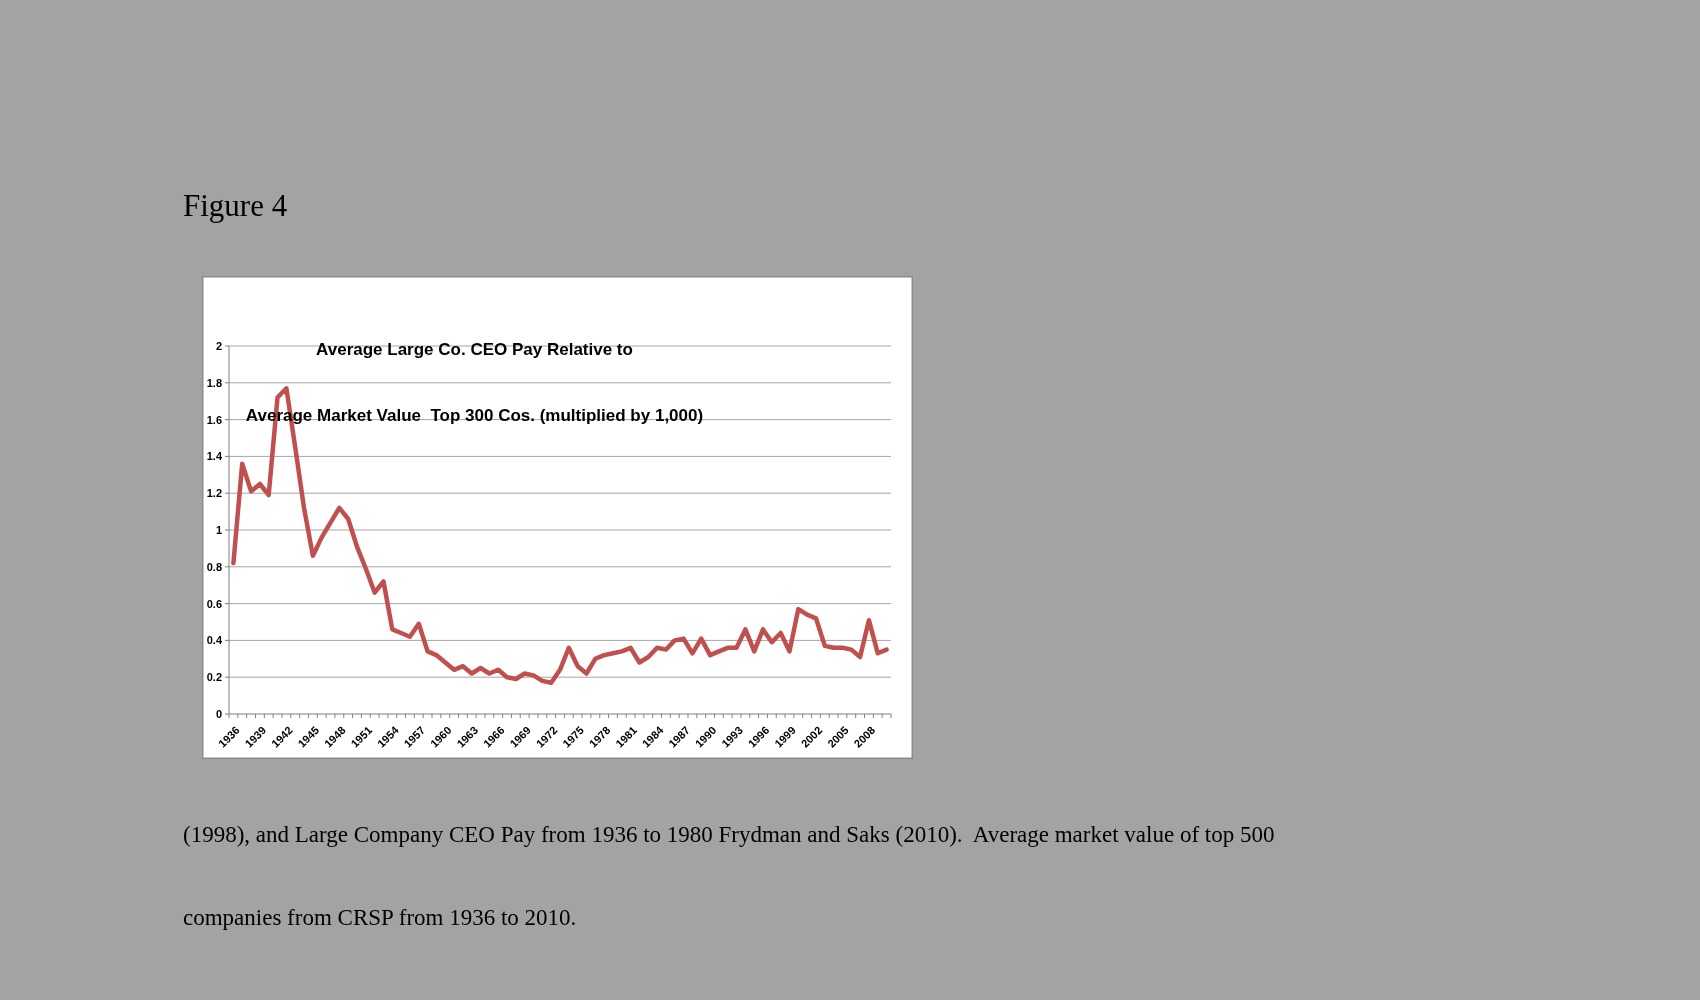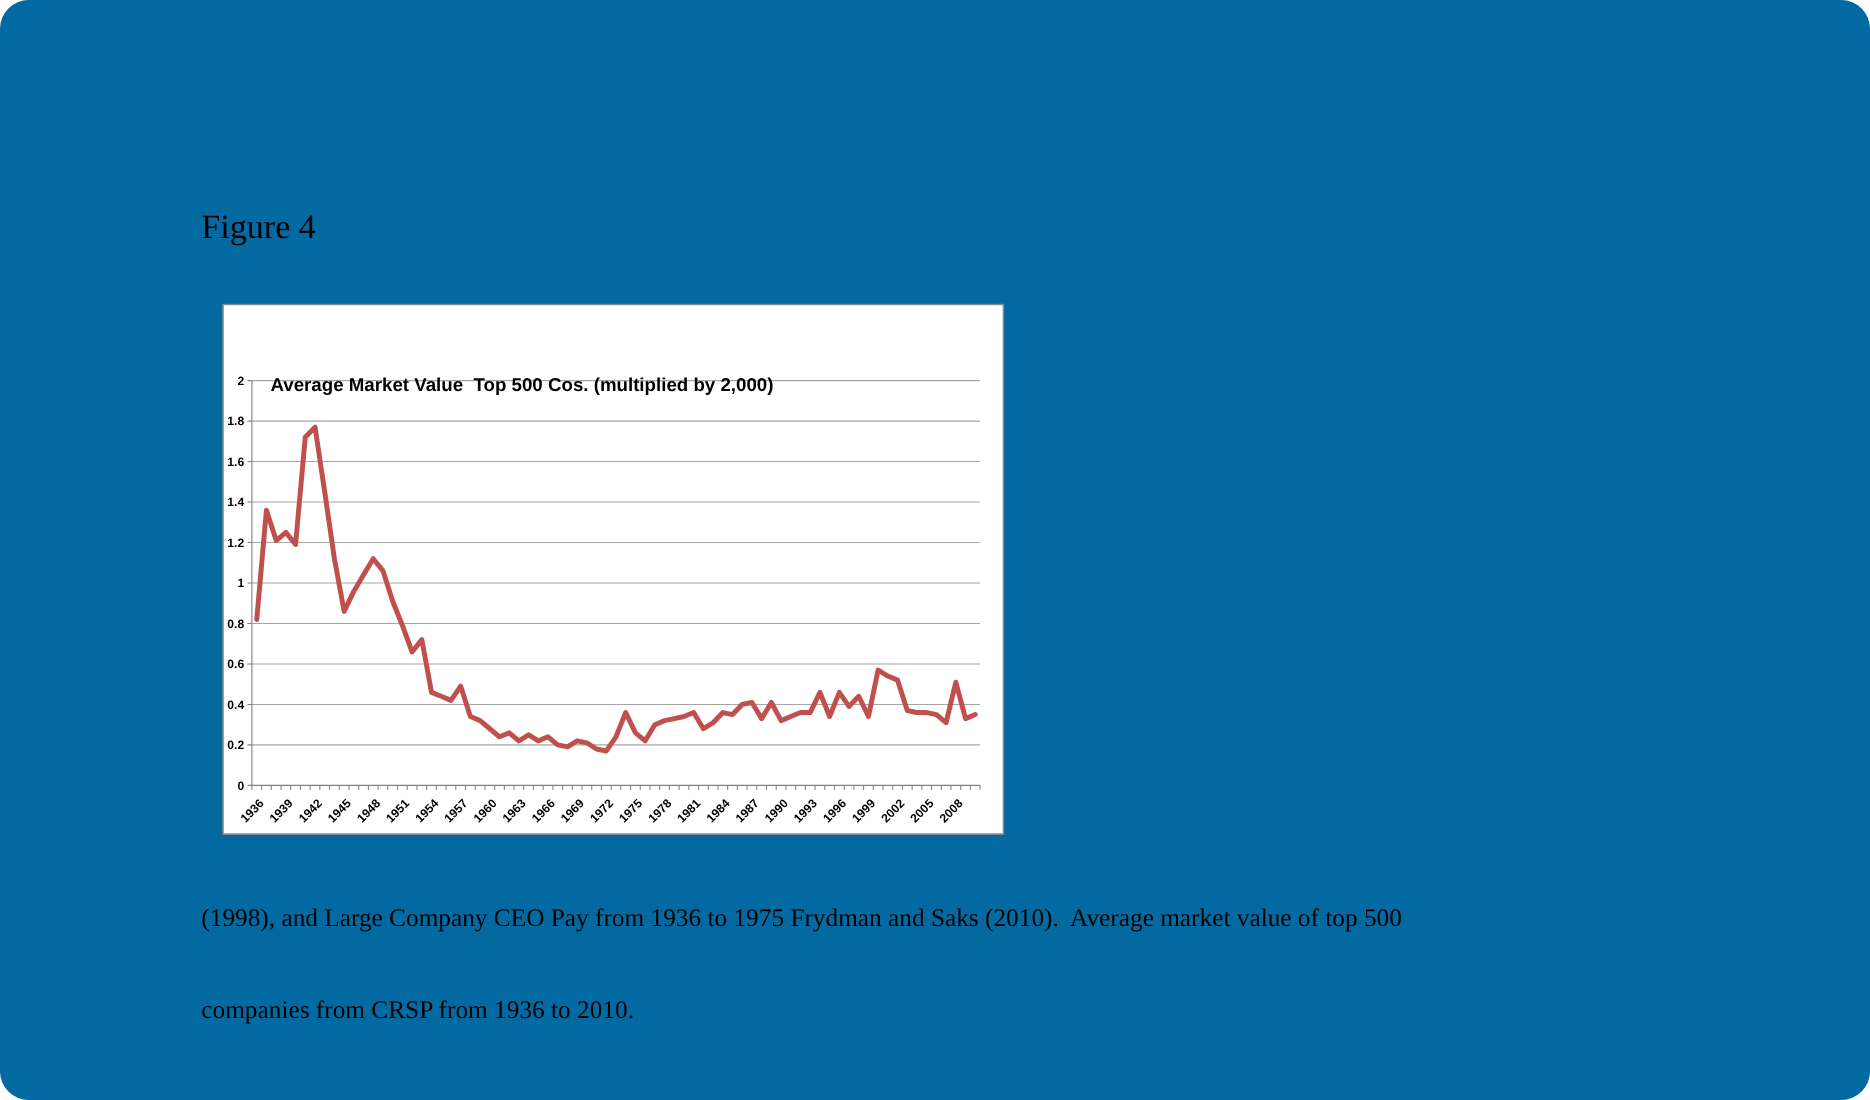--- a/index.html
+++ b/index.html
@@ -1,17 +1,17 @@
 <!DOCTYPE html>
 <html><head>
 <meta charset="utf-8">
 <style>
   html,body{margin:0;padding:0;background:#ffffff;}
-  #page{position:relative;width:1700px;height:1000px;background:#0369a1;overflow:hidden;
-        font-family:"Liberation Sans",sans-serif;border-radius:26px;}
+  #page{position:relative;width:1700px;height:1000px;background:#a3a3a3;overflow:hidden;
+        font-family:"Liberation Sans",sans-serif;}
   #figure-label{position:absolute;left:183px;top:188px;
       font-family:"Liberation Serif",serif;font-size:31px;color:#000;white-space:pre;}
   #chart-box{position:absolute;left:202px;top:276px;width:711px;height:483px;}
   #chart-box svg{display:block;}
   #chart-title{position:absolute;left:202px;top:295px;width:545px;text-align:center;
       font-family:"Liberation Sans",sans-serif;font-weight:700;font-size:17px;color:#000;
       line-height:22px;white-space:pre;}
   #source-note{position:absolute;left:183px;top:766px;width:1320px;
       font-family:"Liberation Serif",serif;font-size:23px;color:#000;line-height:27.5px;
       white-space:pre;}
@@ -160,21 +160,22 @@
         <text transform="translate(568.0133333333333,455) rotate(-45)" text-anchor="end" class="axis-label">1996</text>
         <text transform="translate(594.4933333333333,455) rotate(-45)" text-anchor="end" class="axis-label">1999</text>
         <text transform="translate(620.9733333333334,455) rotate(-45)" text-anchor="end" class="axis-label">2002</text>
         <text transform="translate(647.4533333333333,455) rotate(-45)" text-anchor="end" class="axis-label">2005</text>
         <text transform="translate(673.9333333333333,455) rotate(-45)" text-anchor="end" class="axis-label">2008</text>
         <polyline points="31.4,287.1 40.2,187.8 49.1,215.4 57.9,208.0 66.7,219.0 75.5,121.5 84.4,112.3 93.2,171.2 102.0,231.9 110.9,279.8 119.7,261.4 128.5,246.6 137.3,231.9 146.2,243.0 155.0,270.6 163.8,292.6 172.6,316.6 181.5,305.5 190.3,353.4 199.1,357.0 207.9,360.7 216.8,347.8 225.6,375.4 234.4,379.1 243.3,386.5 252.1,393.8 260.9,390.2 269.7,397.5 278.6,392.0 287.4,397.5 296.2,393.8 305.0,401.2 313.9,403.0 322.7,397.5 331.5,399.4 340.3,404.9 349.2,406.7 358.0,393.8 366.8,371.8 375.7,390.2 384.5,397.5 393.3,382.8 402.1,379.1 411.0,377.3 419.8,375.4 428.6,371.8 437.4,386.5 446.3,381.0 455.1,371.8 463.9,373.6 472.7,364.4 481.6,362.6 490.4,377.3 499.2,362.6 508.1,379.1 516.9,375.4 525.7,371.8 534.5,371.8 543.4,353.4 552.2,375.4 561.0,353.4 569.8,366.2 578.7,357.0 587.5,375.4 596.3,333.1 605.1,338.6 614.0,342.3 622.8,369.9 631.6,371.8 640.5,371.8 649.3,373.6 658.1,381.0 666.9,344.2 675.8,377.3 684.6,373.6" fill="none" stroke="#c0504d" stroke-width="4.5" stroke-linejoin="round" stroke-linecap="round"></polyline>
       </svg>
   </div>
 
   <div id="chart-title">
-    <div>Average Market Value  Top 500 Cos. (multiplied by 2,000)</div>
+    <div>Average Large Co. CEO Pay Relative to</div>
+    <div>Average Market Value  Top 300 Cos. (multiplied by 1,000)</div>
   </div>
 
   <div id="source-note">
-    <div>(1998), and Large Company CEO Pay from 1936 to 1975 Frydman and Saks (2010).  Average market value of top 500</div>
+    <div>(1998), and Large Company CEO Pay from 1936 to 1980 Frydman and Saks (2010).  Average market value of top 500</div>
     <div>companies from CRSP from 1936 to 2010.</div>
   </div>
 
 </div>
 
 </body></html>

